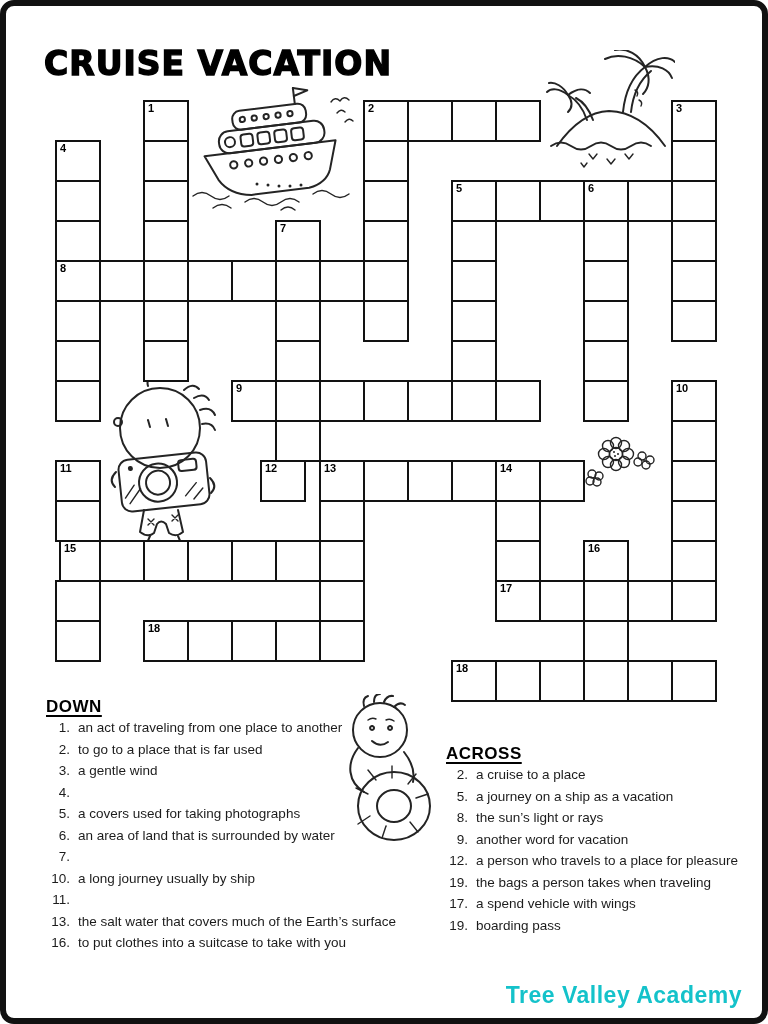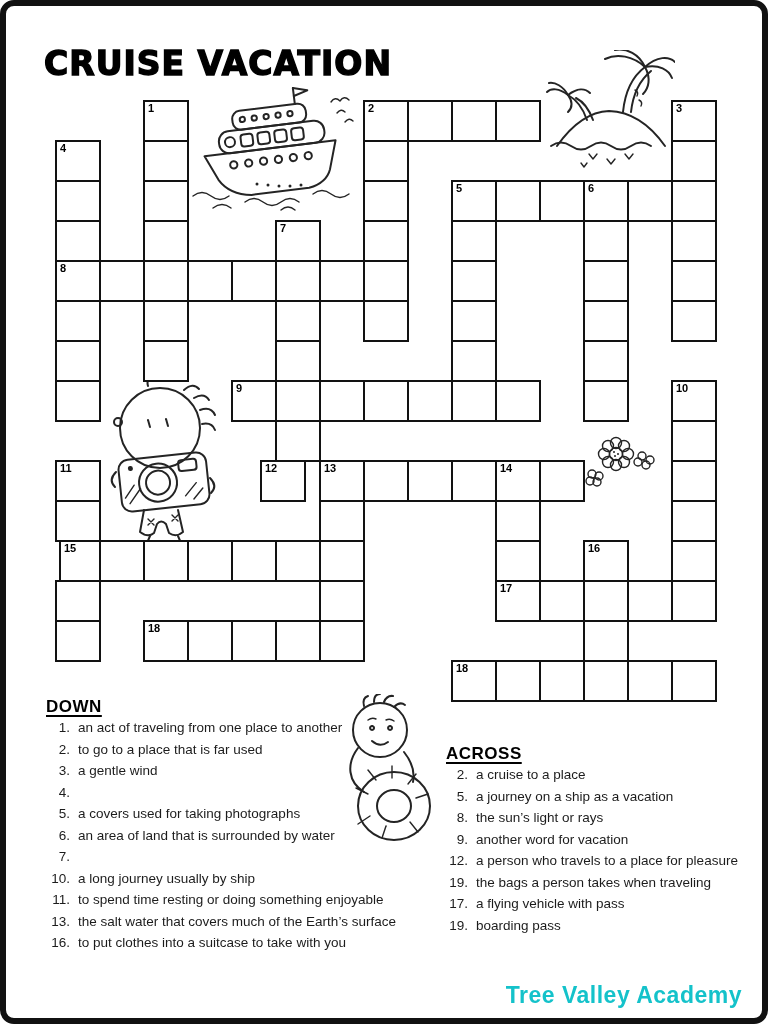--- a/index.html
+++ b/index.html
@@ -381,21 +381,20 @@
     </li>
     <li>
       <span class="cnumber">7.</span>
     </li>
     <li>
       <span class="cnumber">10.</span>
       <span class="ctext">a long journey usually by ship</span>
     </li>
     <li>
       <span class="cnumber">11.</span>
-      <span class="ctext">to spend time resting or doing something enjoyable</span>
     </li>
     <li>
       <span class="cnumber">13.</span>
       <span class="ctext">the salt water that covers much of the Earth’s surface</span>
     </li>
     <li>
       <span class="cnumber">16.</span>
       <span class="ctext">to put clothes into a suitcase to take with you</span>
     </li>
   </ul>
@@ -421,21 +420,21 @@
     <li>
       <span class="cnumber">12.</span>
       <span class="ctext">a person who travels to a place for pleasure</span>
     </li>
     <li>
       <span class="cnumber">19.</span>
       <span class="ctext">the bags a person takes when traveling</span>
     </li>
     <li>
       <span class="cnumber">17.</span>
-      <span class="ctext">a flying vehicle with pass</span>
+      <span class="ctext">a spend vehicle with wings</span>
     </li>
     <li>
       <span class="cnumber">19.</span>
       <span class="ctext">boarding pass</span>
     </li>
   </ul>
 
 <div class="brand">Tree Valley Academy</div>
 
 </body></html>

